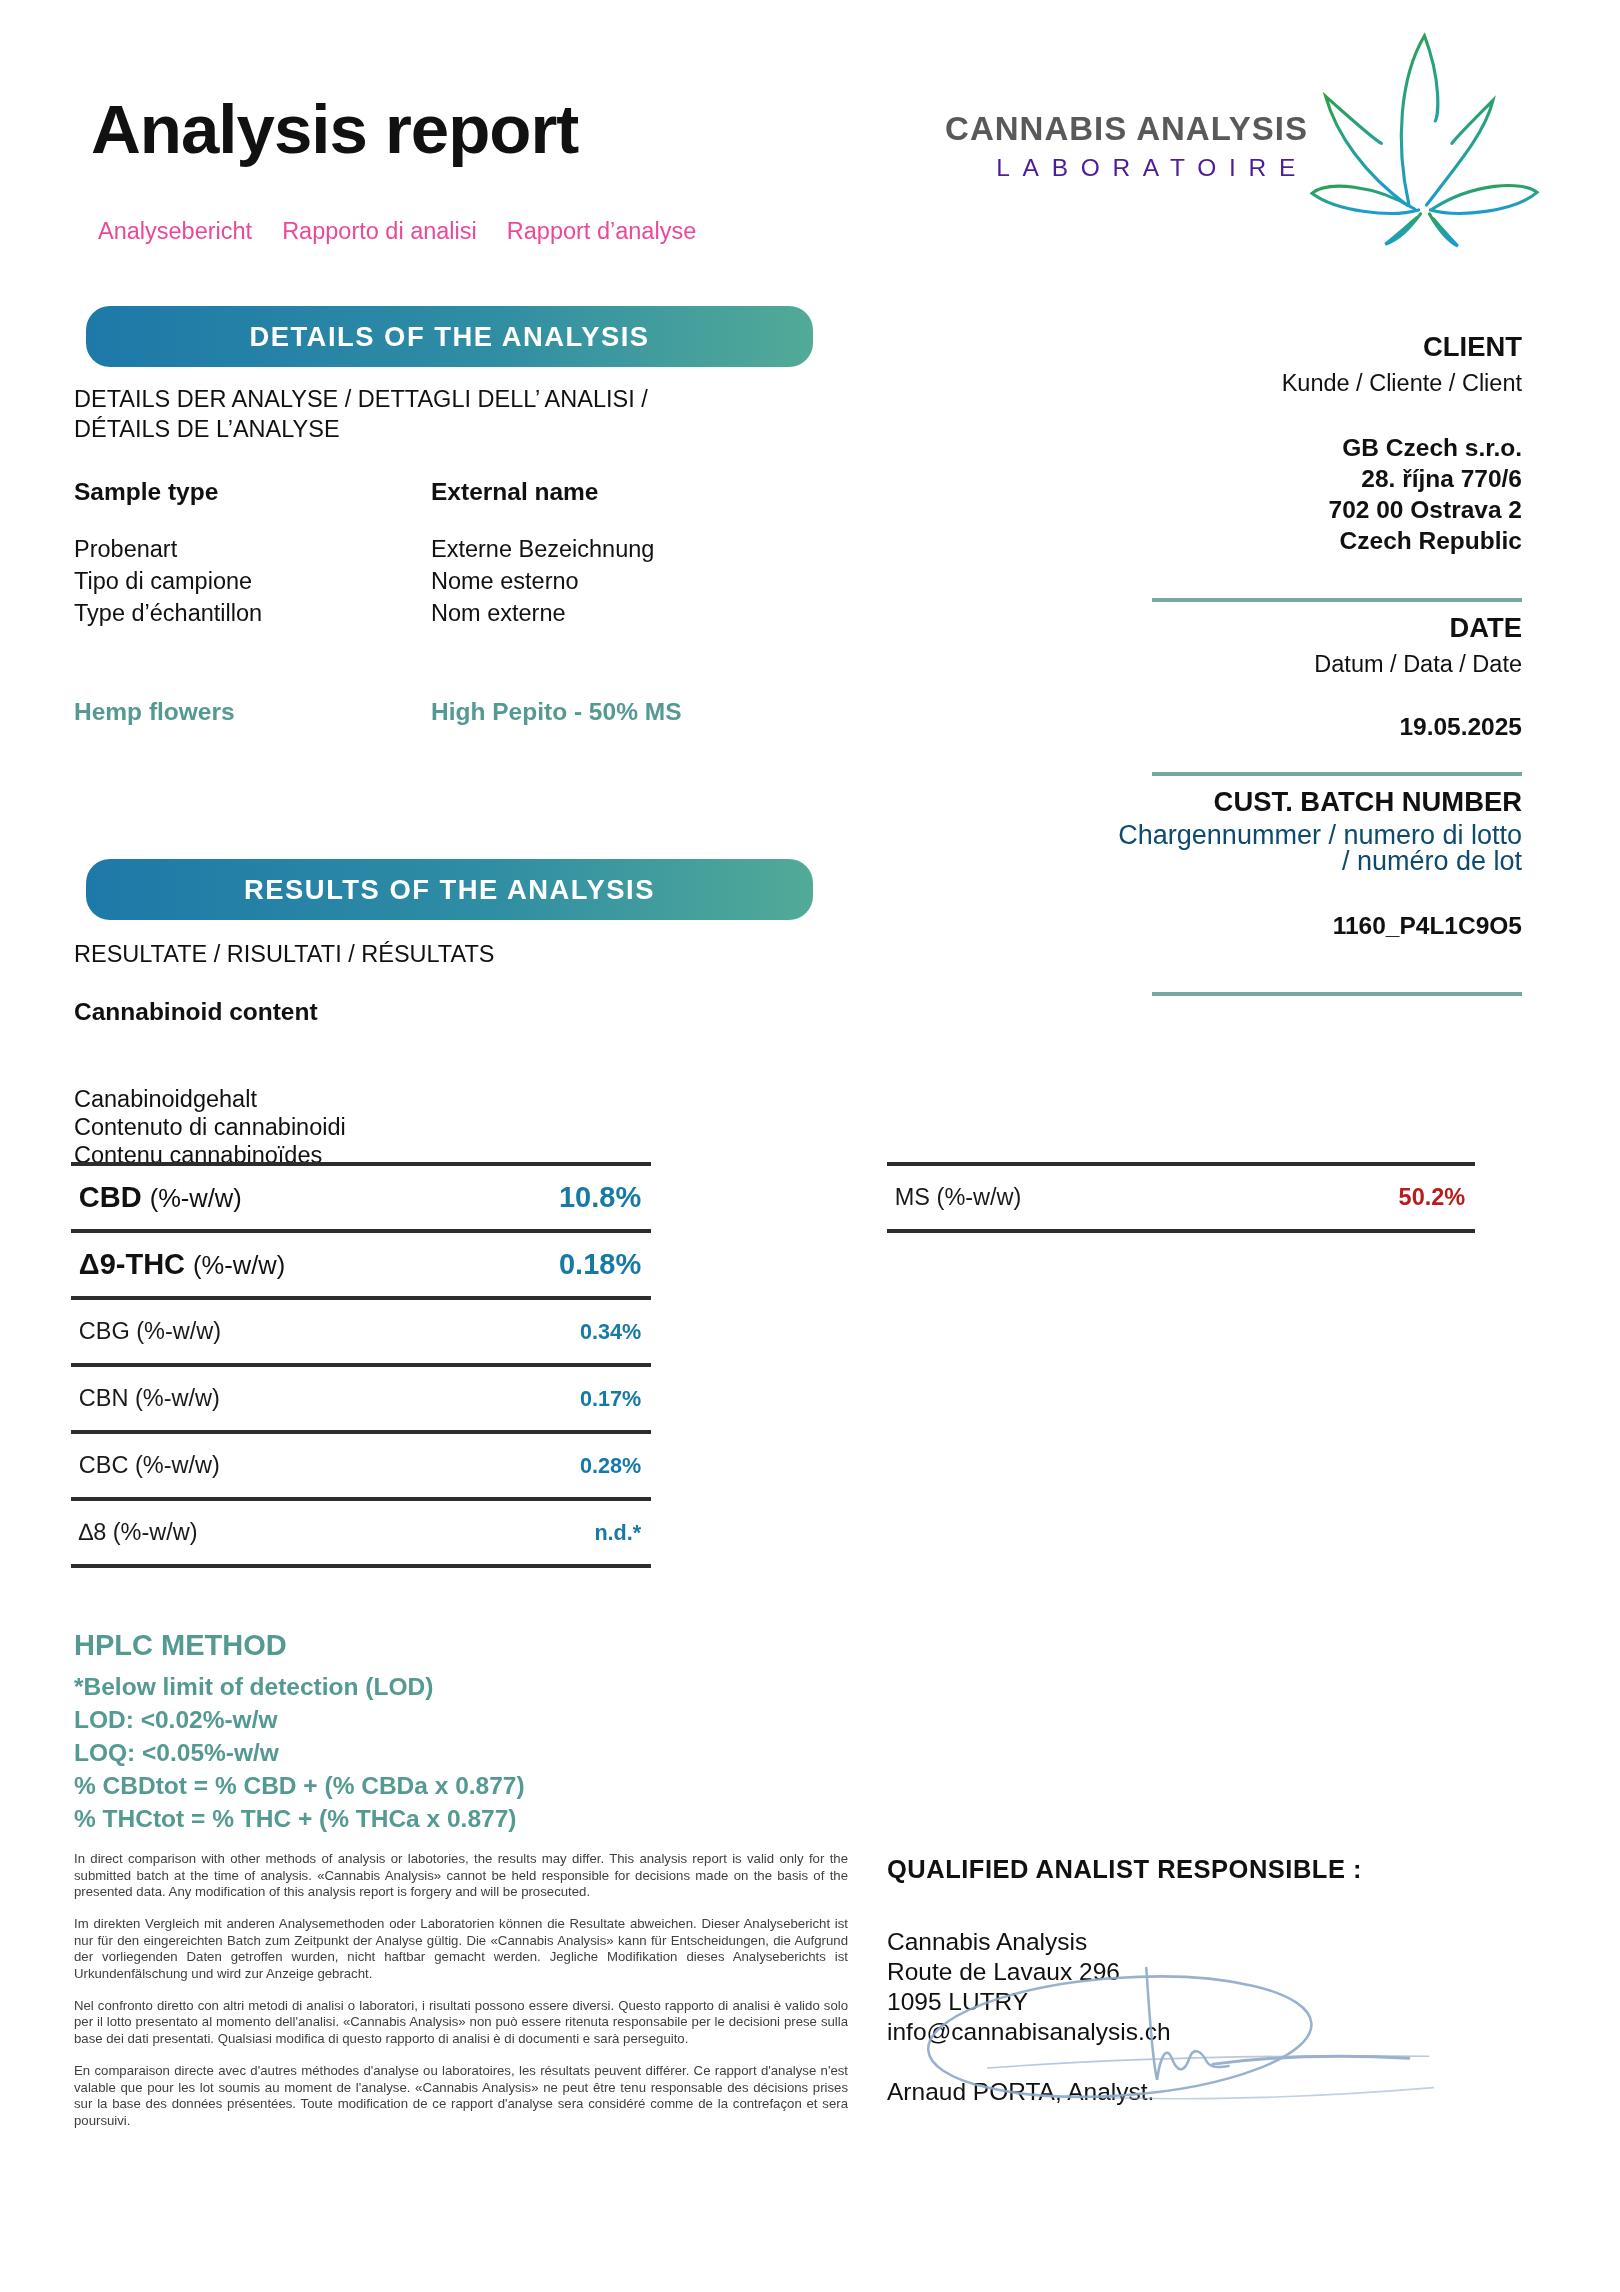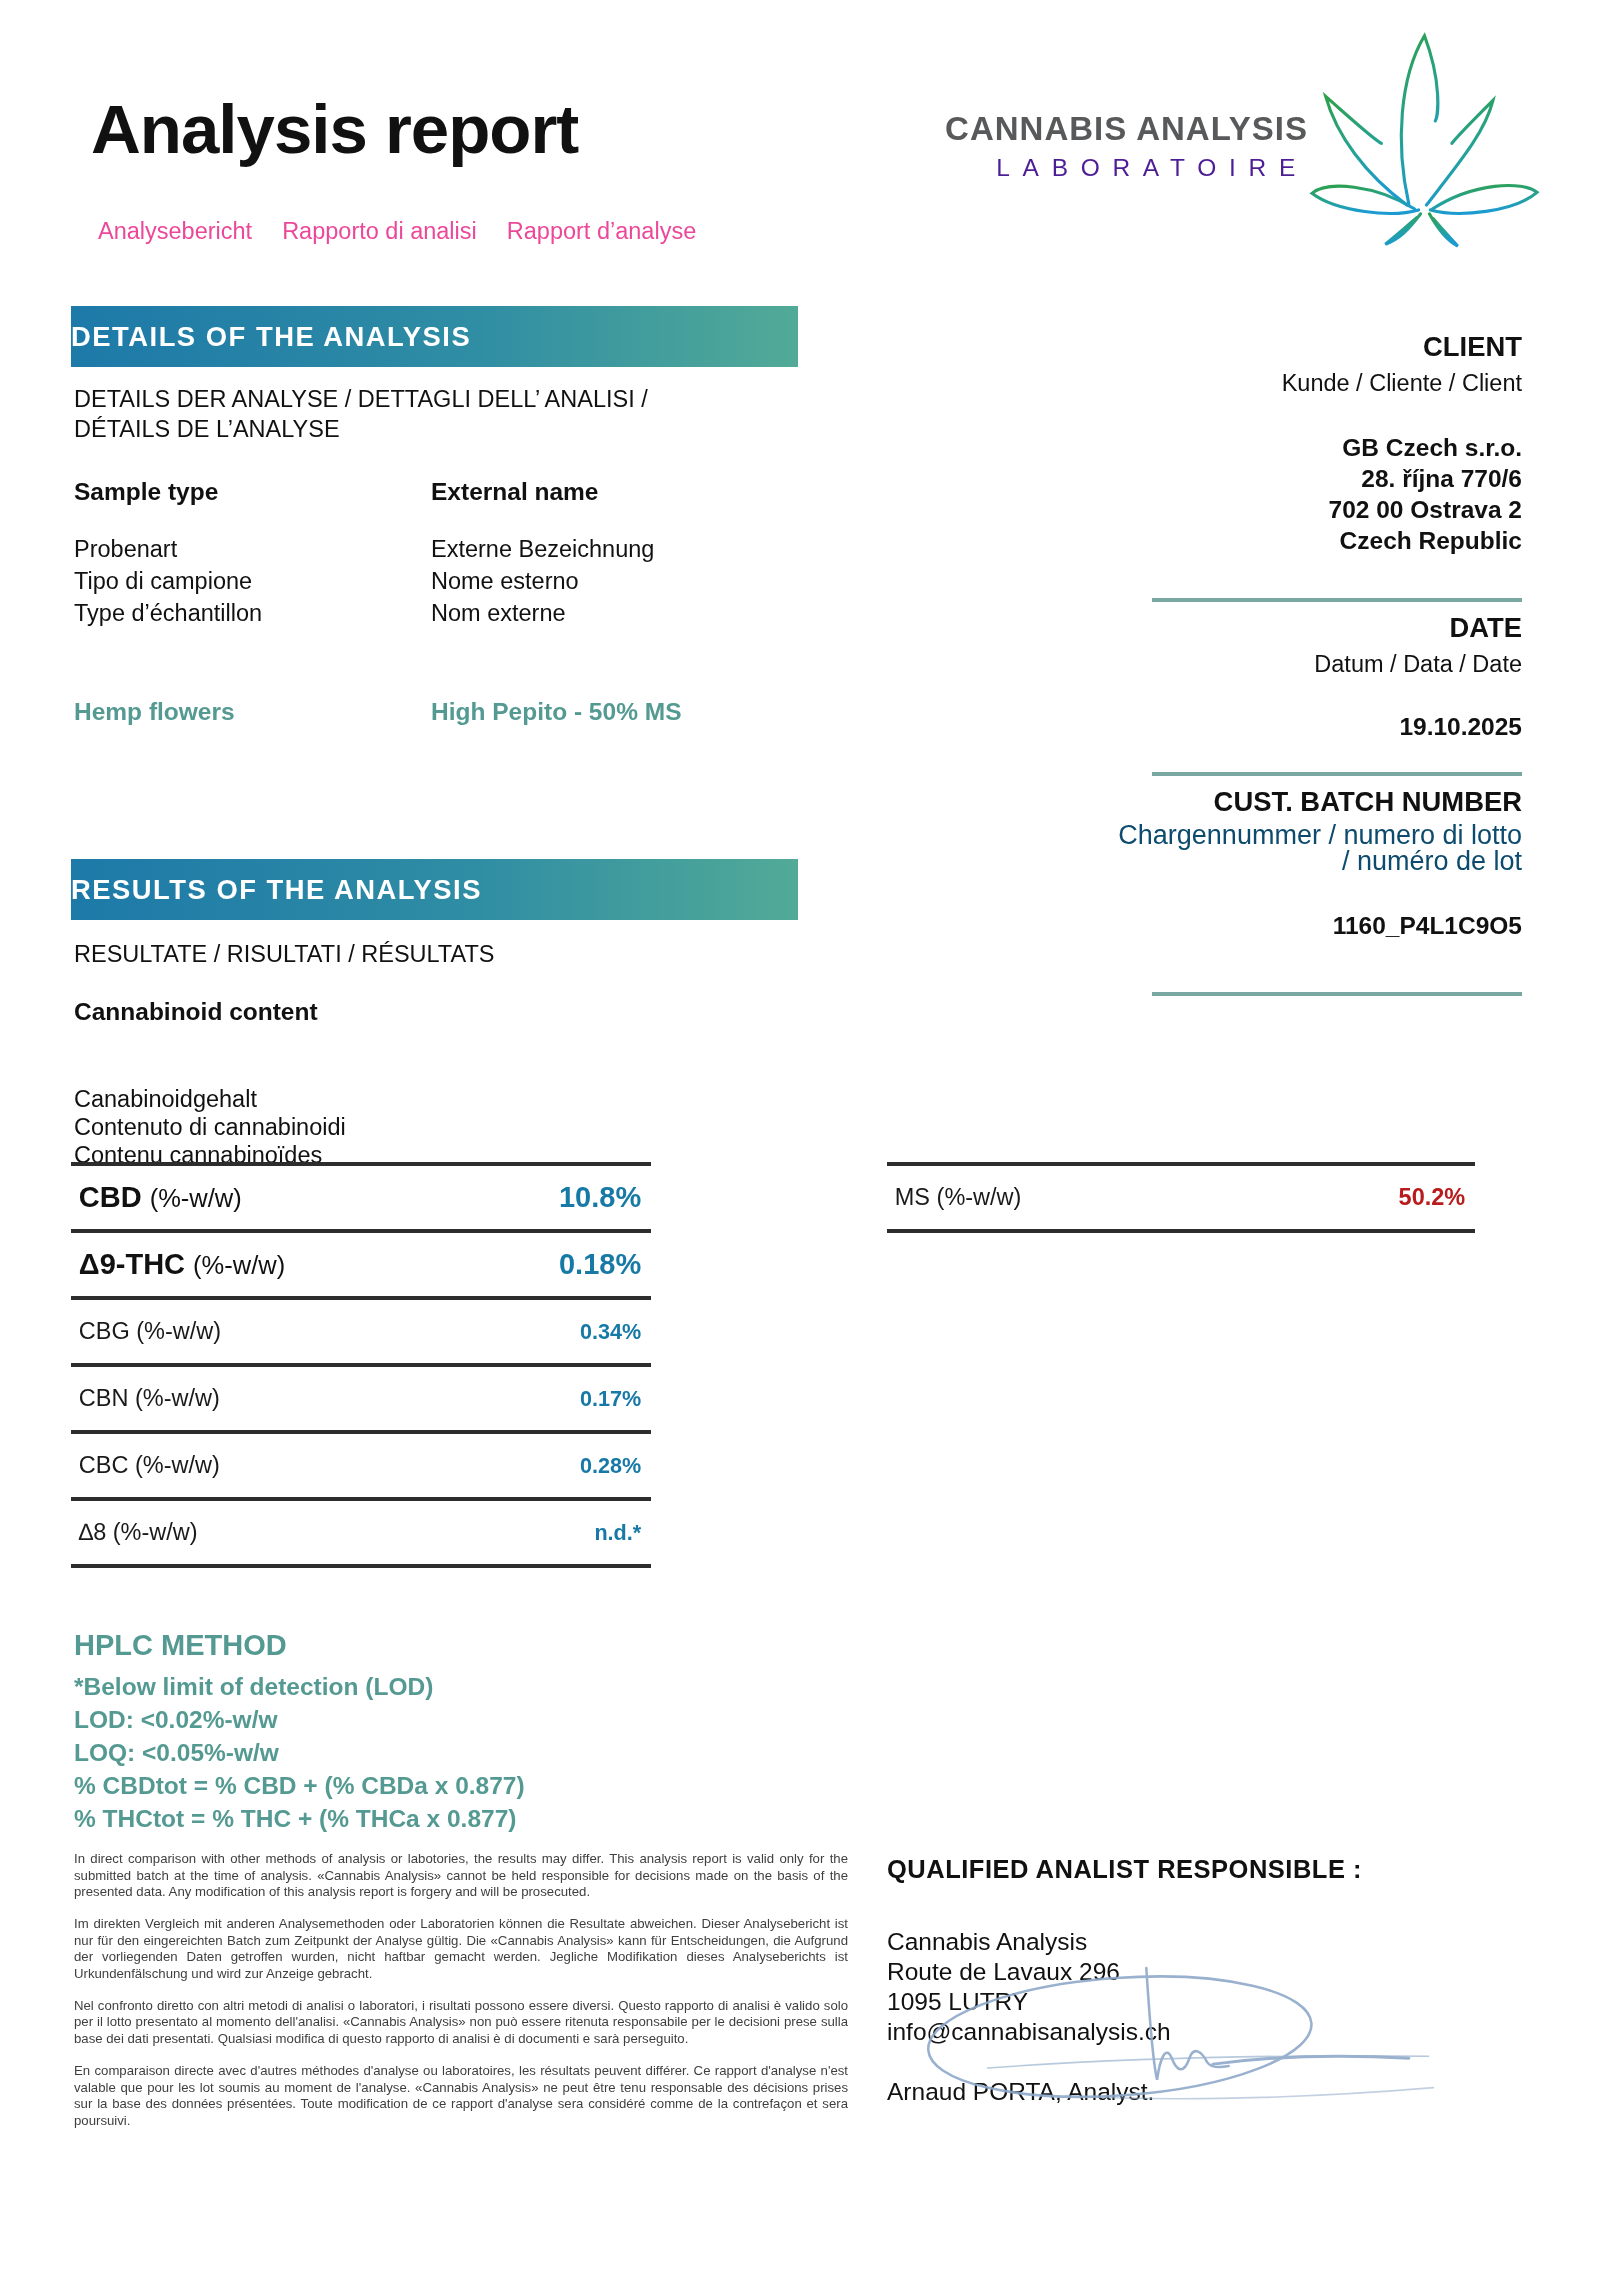--- a/index.html
+++ b/index.html
@@ -8,23 +8,23 @@
     font-family:"Liberation Sans",sans-serif;color:#000;overflow:hidden;
   }
   .abs{position:absolute;}
   
   .title{left:91px;top:90px;font-size:69px;font-weight:bold;letter-spacing:-1px;color:#111;}
   .subtitles{left:98px;top:218px;display:flex;gap:30px;font-size:23.5px;color:#ec4899;}
   .logo-text{right:312px;top:110px;text-align:right;}
   .logo-line1{font-size:33px;font-weight:bold;color:#58595b;letter-spacing:1px;}
   .logo-line2{font-size:24.5px;color:#4c1d95;letter-spacing:12.7px;margin-top:5.9px;}
   
-  .banner{left:71px;width:727px;height:61px;color:#fff;font-weight:bold;font-size:27.4px;
-    letter-spacing:1.5px;text-align:left;line-height:61px;
-    background:linear-gradient(90deg,#1d79a8 0%,#2f8da4 55%,#52aa97 100%);}
+  .banner{left:86px;width:727px;height:61px;color:#fff;font-weight:bold;font-size:27.4px;
+    letter-spacing:1.5px;text-align:center;line-height:61px;
+    background:linear-gradient(90deg,#1d79a8 0%,#2f8da4 55%,#52aa97 100%);border-radius:24px;}
   .banner1{top:306px;}
   .banner2{top:859px;}
   .section-sub{left:74px;font-size:23.5px;color:#111;line-height:30px;}
   
   .col-label{font-size:24.5px;font-weight:bold;color:#111;margin-bottom:27px;}
   .col-lines{font-size:23.5px;color:#111;line-height:32px;}
   .teal-value{font-size:24.5px;font-weight:bold;color:#549a92;}
   
   .rblock{right:98px;text-align:right;}
   .r-head{font-size:27.4px;font-weight:bold;color:#111;}
@@ -130,21 +130,21 @@
       <div class="r-strong">28. října 770/6</div>
       <div class="r-strong">702 00 Ostrava 2</div>
       <div class="r-strong">Czech Republic</div>
     </div>
   </div>
   <div class="abs rule" style="top:598px"></div>
 
   <div class="abs rblock" style="top:612px">
     <div class="r-head">DATE</div>
     <div class="r-sub">Datum / Data / Date</div>
-    <div class="r-strong" style="margin-top:33px">19.10.2025</div>
+    <div class="r-strong" style="margin-top:33px">19.05.2025</div>
   </div>
   <div class="abs rule" style="top:772px"></div>
 
   <div class="abs rblock" style="top:786px">
     <div class="r-head">CUST. BATCH NUMBER</div>
     <div class="r-sub-sm">
       <div>Chargennummer / numero di lotto</div>
       <div>/ numéro de lot</div>
     </div>
     <div class="r-strong" style="margin-top:35px">1160_P4L1C9O5</div>

